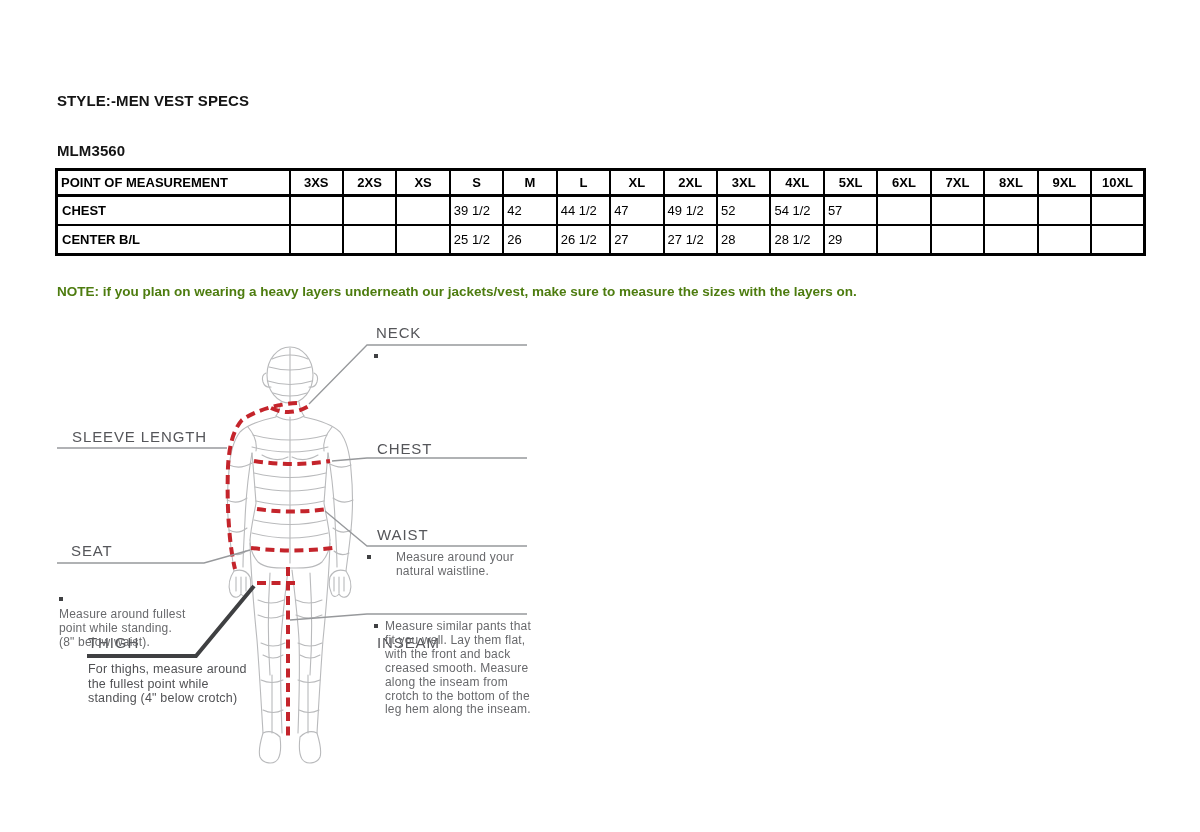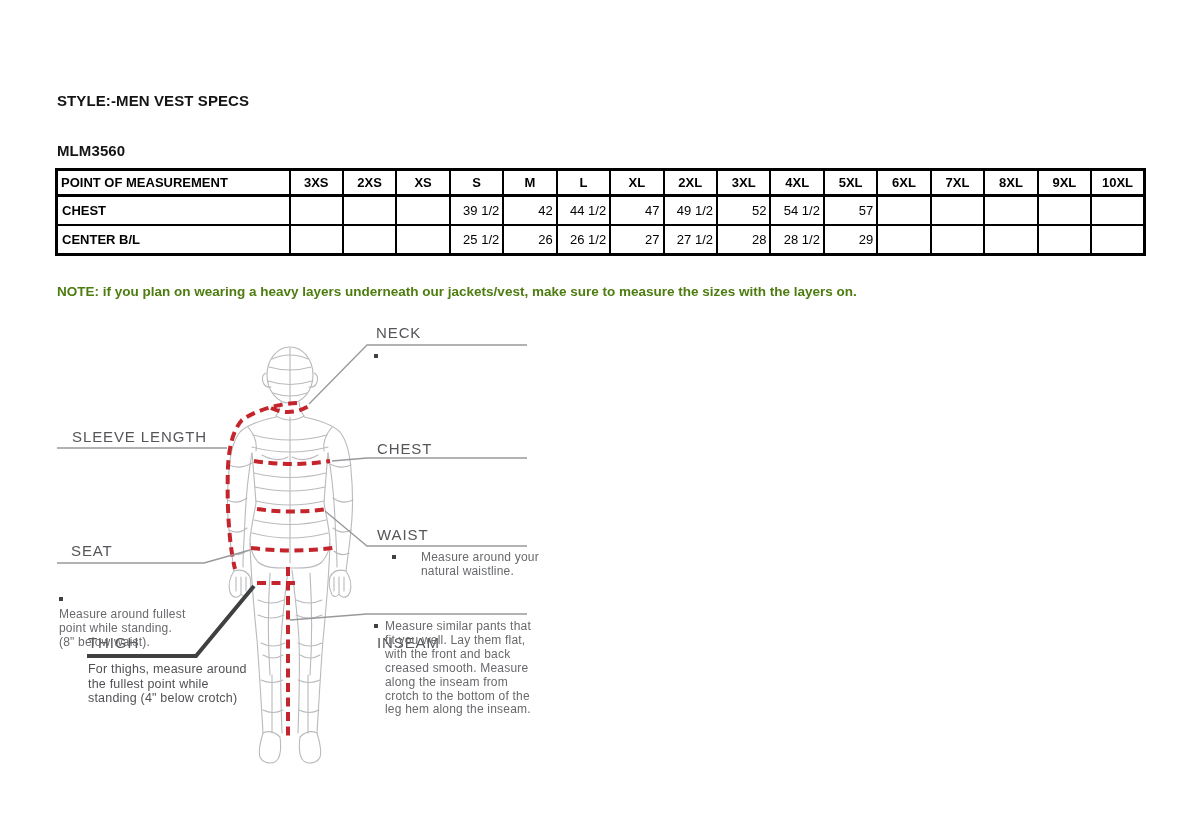--- a/index.html
+++ b/index.html
@@ -14,21 +14,21 @@
     position:absolute; left:55px; top:168px; width:1091px;
     border-collapse:collapse; table-layout:fixed;
     border:3px solid #000;
   }
   .size-table th, .size-table td {
     border:2px solid #000; font-size:13px; color:#000;
     padding:0 3px; overflow:hidden; white-space:nowrap;
   }
   .size-table thead th { font-weight:bold; text-align:center; height:23px; border-bottom:3px solid #000; }
   .size-table thead th.pom { text-align:left; }
-  .size-table tbody td { text-align:right; font-weight:normal; height:27px; }
+  .size-table tbody td { text-align:left; font-weight:normal; height:27px; }
   .size-table tbody td.rowlabel { text-align:left; font-weight:bold; padding-left:4px; }
 
   .guide-title {
     position:absolute; font-size:15px; letter-spacing:0.9px; color:#55565a; font-weight:normal;
   }
   .instr { position:absolute; display:flex; gap:7px; font-size:12px; line-height:1.16; color:#68696c; }
   .instr .bullet { width:4px; height:4px; background:#3f4042; margin-top:4px; flex:none; }
   .instr-text { white-space:pre-line; letter-spacing:0.2px; }
   .instr.no-bullet { color:#505154; font-size:12.5px; }
 
@@ -215,21 +215,21 @@
   <div class="guide-title" style="left:72px; top:428px;">SLEEVE LENGTH</div>
   <div class="guide-title" style="left:377px; top:440px;">CHEST</div>
   <div class="guide-title" style="left:377px; top:526px;">WAIST</div>
   <div class="guide-title" style="left:71px; top:542px;">SEAT</div>
   <div class="guide-title" style="left:88px; top:634px;">THIGH</div>
   <div class="guide-title" style="left:377px; top:594px;margin-top:40px;">INSEAM</div>
 
   <div class="instr" style="left:374px; top:350px; width:180px;">
     <span class="bullet"></span>
   </div>
-  <div class="instr" style="left:392px; top:551px; width:170px;gap:25px;">
+  <div class="instr" style="left:367px; top:551px; width:170px;gap:25px;">
     <span class="bullet"></span>
     <span class="instr-text">Measure around your
 natural waistline.</span>
   </div>
   <div class="instr" style="left:59px; top:593px; width:170px;flex-direction:column;">
     <span class="bullet"></span>
     <span class="instr-text">Measure around fullest
 point while standing.
 (8" below waist).</span>
   </div>

